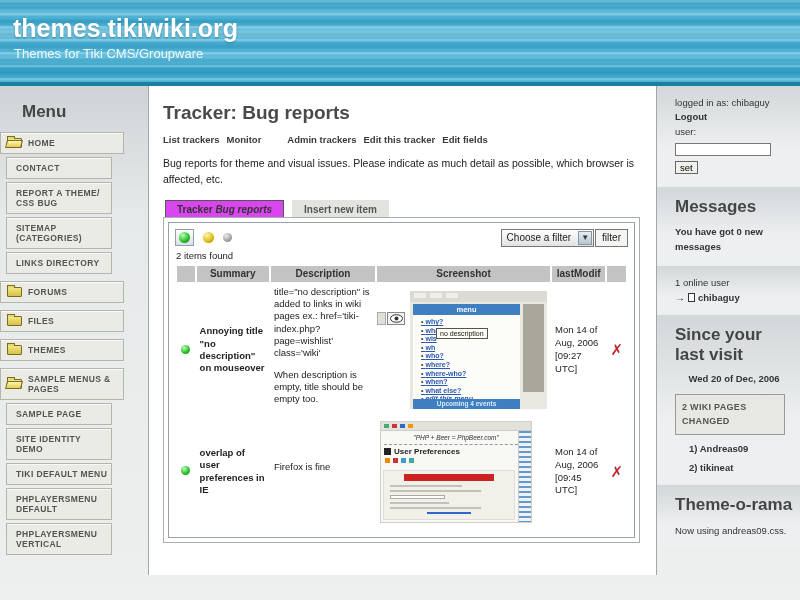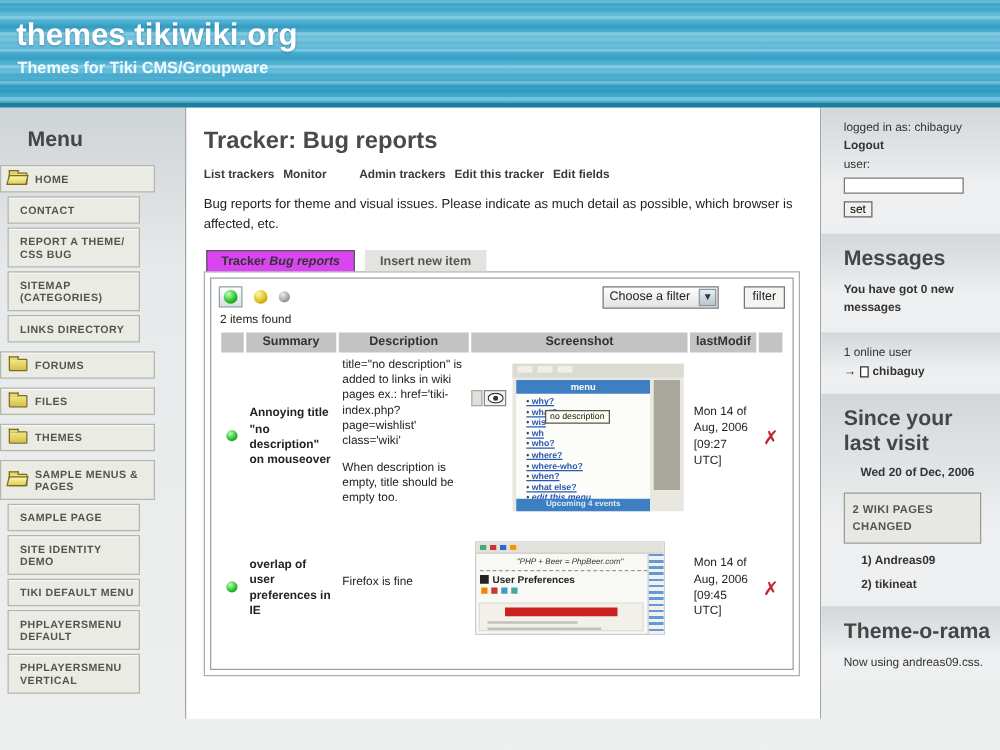--- a/index.html
+++ b/index.html
@@ -8,21 +8,21 @@
   .page { position:relative; width:800px; height:600px; overflow:hidden; background:linear-gradient(180deg,#cdd2d5 0,#e9eceb 300px,#eef0f0); }
 
   
   .site-header{
     height:86px; position:relative; border-bottom:4px solid #1b7f9f;
     background:
       repeating-linear-gradient(180deg, rgba(255,255,255,.25) 0 2px, rgba(255,255,255,0) 3px 6px, rgba(10,60,90,.10) 7px 9px, rgba(255,255,255,0) 10px 13px),
       linear-gradient(180deg,#2e9dc4 0%,#5fbcdc 14%,#3aa6cb 28%,#7fcbe4 40%,#3aa6cb 54%,#63bedd 70%,#2e9dc4 84%,#4db3d4 100%);
   }
   .site-title{ position:absolute; left:13px; top:14px; font-size:25px; font-weight:bold; color:#fff; text-shadow:0 1px 2px rgba(0,60,90,.4); }
-  .site-subtitle{ position:absolute; left:14px; top:46px; font-size:13px; font-weight:bold; color:#eefaff; }
+  .site-subtitle{ position:absolute; left:14px; top:46px; font-size:13px; font-weight:normal; color:#eefaff; }
 
   
   .topbar{ height:30px; display:flex; align-items:stretch; background:linear-gradient(180deg,#fbfcfc,#c3cacc); border-bottom:3px solid #a3b6bd; }
   .theme-tab{ display:flex; align-items:center; padding:0 13px; font-size:11px; font-weight:bold; color:#7c8589; border-right:1px solid #aab2b5; cursor:pointer; letter-spacing:.4px; }
   .theme-tab.active{ background:linear-gradient(180deg,#e2f2f9,#a3cce0); color:#3a525e; border-right:1px solid #8fa6ae; }
   .search-area{ margin-left:auto; display:flex; align-items:center; padding-right:4px; gap:4px; }
   .search-input{ width:96px; height:17px; border:1px solid #8a9aa2; font-size:9px; color:#555; padding:0 3px; background:#fff; }
   .search-btn{ height:20px; padding:0 8px; font-size:10px; font-weight:bold; letter-spacing:.5px; color:#2c4656; background:linear-gradient(180deg,#d8e6ee,#a6c1cf); border:1px solid #5e7d8c; cursor:pointer; }
 
   
@@ -55,21 +55,21 @@
   .tracker-outer{ border:1px solid #a8aeb2; padding:4px; margin-right:4px; background:#fff; }
   .tracker-inner{ border:1px solid #9aa0a4; padding:6px 6px 10px; position:relative; }
 
   .toolbar{ display:flex; align-items:center; margin-bottom:3px; }
   .statusbox{ width:19px; height:17px; border:1px solid #8fa0a8; background:linear-gradient(#ffffff,#d8e0e4); display:flex; align-items:center; justify-content:center; cursor:pointer; }
   .ball{ border-radius:50%; display:inline-block; }
   .ball.green{ width:11px; height:11px; background:radial-gradient(circle at 35% 30%,#b8ffb8,#25bb25 60%,#0f7a0f); }
   .ball.yellow{ width:11px; height:11px; margin-left:9px; background:radial-gradient(circle at 35% 30%,#fff6ae,#dcba14 60%,#93700a); cursor:pointer; }
   .ball.gray{ width:9px; height:9px; margin-left:9px; background:radial-gradient(circle at 35% 30%,#eee,#949494 70%); cursor:pointer; }
   .ball.row{ width:9px; height:9px; background:radial-gradient(circle at 35% 30%,#b8ffb8,#25bb25 60%,#0f7a0f); }
-  .toolbar-right{ margin-left:auto; display:flex; align-items:center; gap:20px; }
+  .toolbar-right{ margin-left:auto; display:flex; align-items:center; gap:1px; }
   .selectbox{ display:flex; align-items:center; border:1px solid #777; background:linear-gradient(#fff,#e2e2e2); font-size:10px; color:#222; padding:1px 1px 1px 5px; cursor:pointer; height:18px; }
   .selectbox .arrow{ margin-left:7px; width:14px; height:14px; background:linear-gradient(#e8eef2,#b6c6d0); border:1px solid #88979f; font-size:8px; color:#334; display:flex; align-items:center; justify-content:center; }
   .selectbox .arrow::after{ content:"▼"; }
   .btn-filter{ border:1px solid #777; background:#f4f4f2; font-size:10px; color:#222; padding:2px 6px; cursor:pointer; height:18px; }
   .items-found{ font-size:9.5px; color:#222; margin:2px 0 3px 1px; }
 
   table.tracker{ width:100%; border-collapse:separate; border-spacing:2px; }
   table.tracker th{ background:#c3c3c3; color:#333; font-size:10px; font-weight:bold; padding:2px 0 3px; }
   table.tracker td{ background:#fff; font-size:9.5px; color:#222; vertical-align:middle; padding:2px 3px; }
   .c-status{ width:20px; text-align:center; }
@@ -96,21 +96,21 @@
   .menuhead{ height:11px; background:#3d7fc1; color:#fff; font-size:7.5px; font-weight:bold; text-align:center; line-height:11px; }
   .menubox ul{ list-style:none; padding:3px 0 0 8px; }
   .menubox li{ font-size:7px; line-height:8.6px; color:#2b57b0; font-weight:bold; text-decoration:underline; white-space:nowrap; cursor:pointer; }
   .menubox li::before{ content:"• "; color:#444; text-decoration:none; }
   .menubox li.last{ font-style:italic; }
   .tooltip1{ position:absolute; left:26px; top:37px; background:#fffef2; border:1px solid #555; font-size:7px; line-height:9px; padding:0 3px; color:#111; z-index:2; white-space:nowrap; }
   .footbar{ position:absolute; bottom:0; left:0; right:0; height:10px; background:#3d7fc1; color:#dce9f7; font-size:6.5px; font-weight:bold; text-align:center; line-height:10px; overflow:hidden; }
   .graystrip{ position:absolute; left:113px; top:13px; width:21px; height:88px; background:#a9a79b; }
 
   
-  .shot2{ width:152px; height:75px; background:#f8f8f4; border:1px solid #cfcfc8; position:relative; overflow:hidden; }
+  .shot2{ width:152px; height:102px; background:#f8f8f4; border:1px solid #cfcfc8; position:relative; overflow:hidden; }
   .chrome2{ height:9px; background:#e3e2da; border-bottom:1px solid #ccc; display:flex; align-items:center; gap:3px; padding:0 3px; }
   .chrome2 span{ width:5px; height:4px; }
   .shot2-title{ font-size:6.5px; font-style:italic; text-align:center; color:#333; margin-top:3px; white-space:nowrap; }
   .dashes{ border-top:1px dashed #999; margin:3px 3px 2px; }
   .uprefs{ font-size:8px; font-weight:bold; color:#222; margin-left:3px; display:flex; align-items:center; gap:3px; }
   .blacksq{ width:7px; height:7px; background:#222; display:inline-block; }
   .iconsrow{ display:flex; gap:3px; margin:2px 0 0 4px; }
   .iconsrow span{ width:5px; height:5px; }
   .formarea{ position:absolute; left:2px; right:16px; top:48px; bottom:2px; background:#f1f0e9; border:1px solid #ddd; }
   .redbar{ height:7px; background:#cc2222; margin:3px 20px 4px; }

